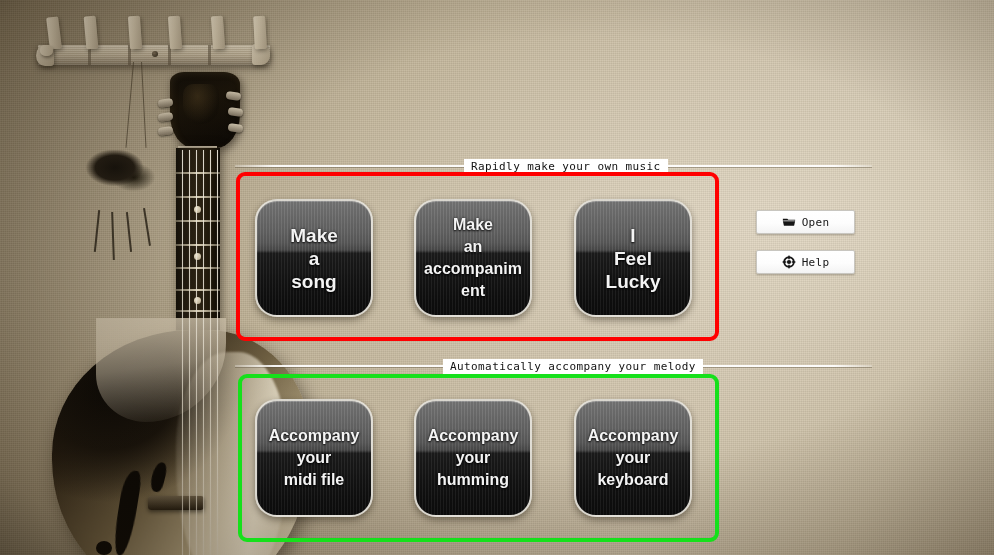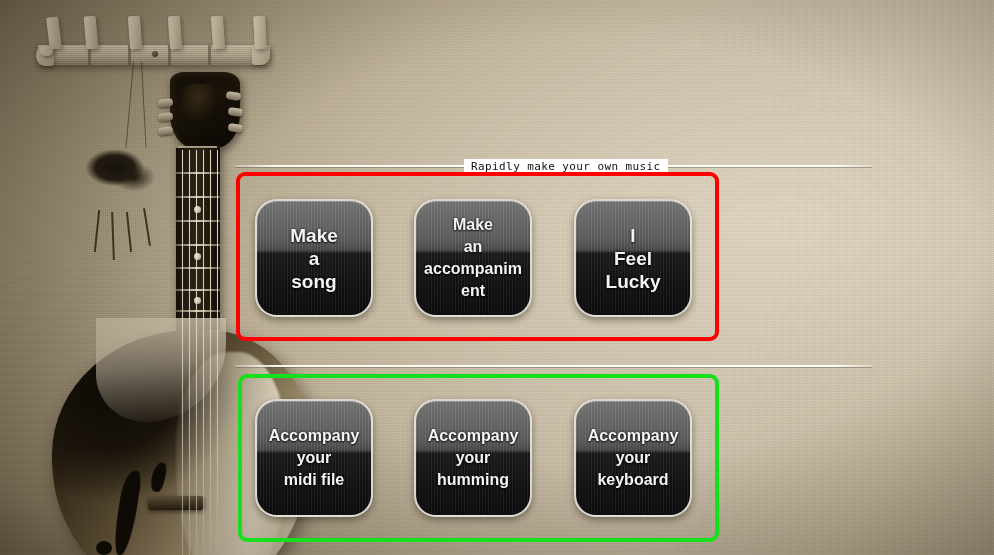--- a/index.html
+++ b/index.html
@@ -405,28 +405,53 @@
     <span class="tile-label">Make<br>a<br>song</span>
   </div>
   <div class="tile" style="left:414px; top:199px;">
     <span class="tile-label small">Make<br>an<br>accompaniment</span>
   </div>
   <div class="tile" style="left:574px; top:199px;">
     <span class="tile-label">I<br>Feel<br>Lucky</span>
   </div>
 
   <div class="gb-line" style="left:235px; top:365px; width:637px;"></div>
+  <div class="gb-title" style="left:443px; top:359px;">Automatically accompany your melody</div>
   <div class="gb-box green" style="left:238px; top:374px; width:481px; height:168px;"></div>
 
   <div class="tile" style="left:255px; top:399px;">
     <span class="tile-label small">Accompany<br>your<br>midi file</span>
   </div>
   <div class="tile" style="left:414px; top:399px;">
     <span class="tile-label small">Accompany<br>your<br>humming</span>
   </div>
   <div class="tile" style="left:574px; top:399px;">
     <span class="tile-label small">Accompany<br>your<br>keyboard</span>
   </div>
 
-
+  <div class="sidebtn" style="top:210px;">
+    <span class="sb-ico">
+      <svg viewBox="0 0 16 16" width="14" height="14" aria-hidden="true">
+        <path d="M1 4.2h5.1l1.1 1.3H15v1.1H1z" fill="#151515"></path>
+        <path d="M1 7.1h14l-1.2 5.1H2.2z" fill="#151515"></path>
+        <path d="M1.6 6.2h12.8v.7H1.6z" fill="#ffffff" opacity="0.55"></path>
+      </svg>
+    </span>
+    <span class="sb-label">Open</span>
+  </div>
+
+  <div class="sidebtn" style="top:250px;">
+    <span class="sb-ico">
+      <svg viewBox="0 0 16 16" width="14" height="14" aria-hidden="true">
+        <circle cx="8" cy="8" r="6.6" fill="#151515"></circle>
+        <circle cx="8" cy="8" r="4.4" fill="#ffffff"></circle>
+        <circle cx="8" cy="8" r="2.4" fill="#151515"></circle>
+        <rect x="7.2" y="0.7" width="1.6" height="4.2" fill="#151515"></rect>
+        <rect x="7.2" y="11.1" width="1.6" height="4.2" fill="#151515"></rect>
+        <rect x="0.7" y="7.2" width="4.2" height="1.6" fill="#151515"></rect>
+        <rect x="11.1" y="7.2" width="4.2" height="1.6" fill="#151515"></rect>
+      </svg>
+    </span>
+    <span class="sb-label">Help</span>
+  </div>
 
 
 </div>
 
 </body></html>

